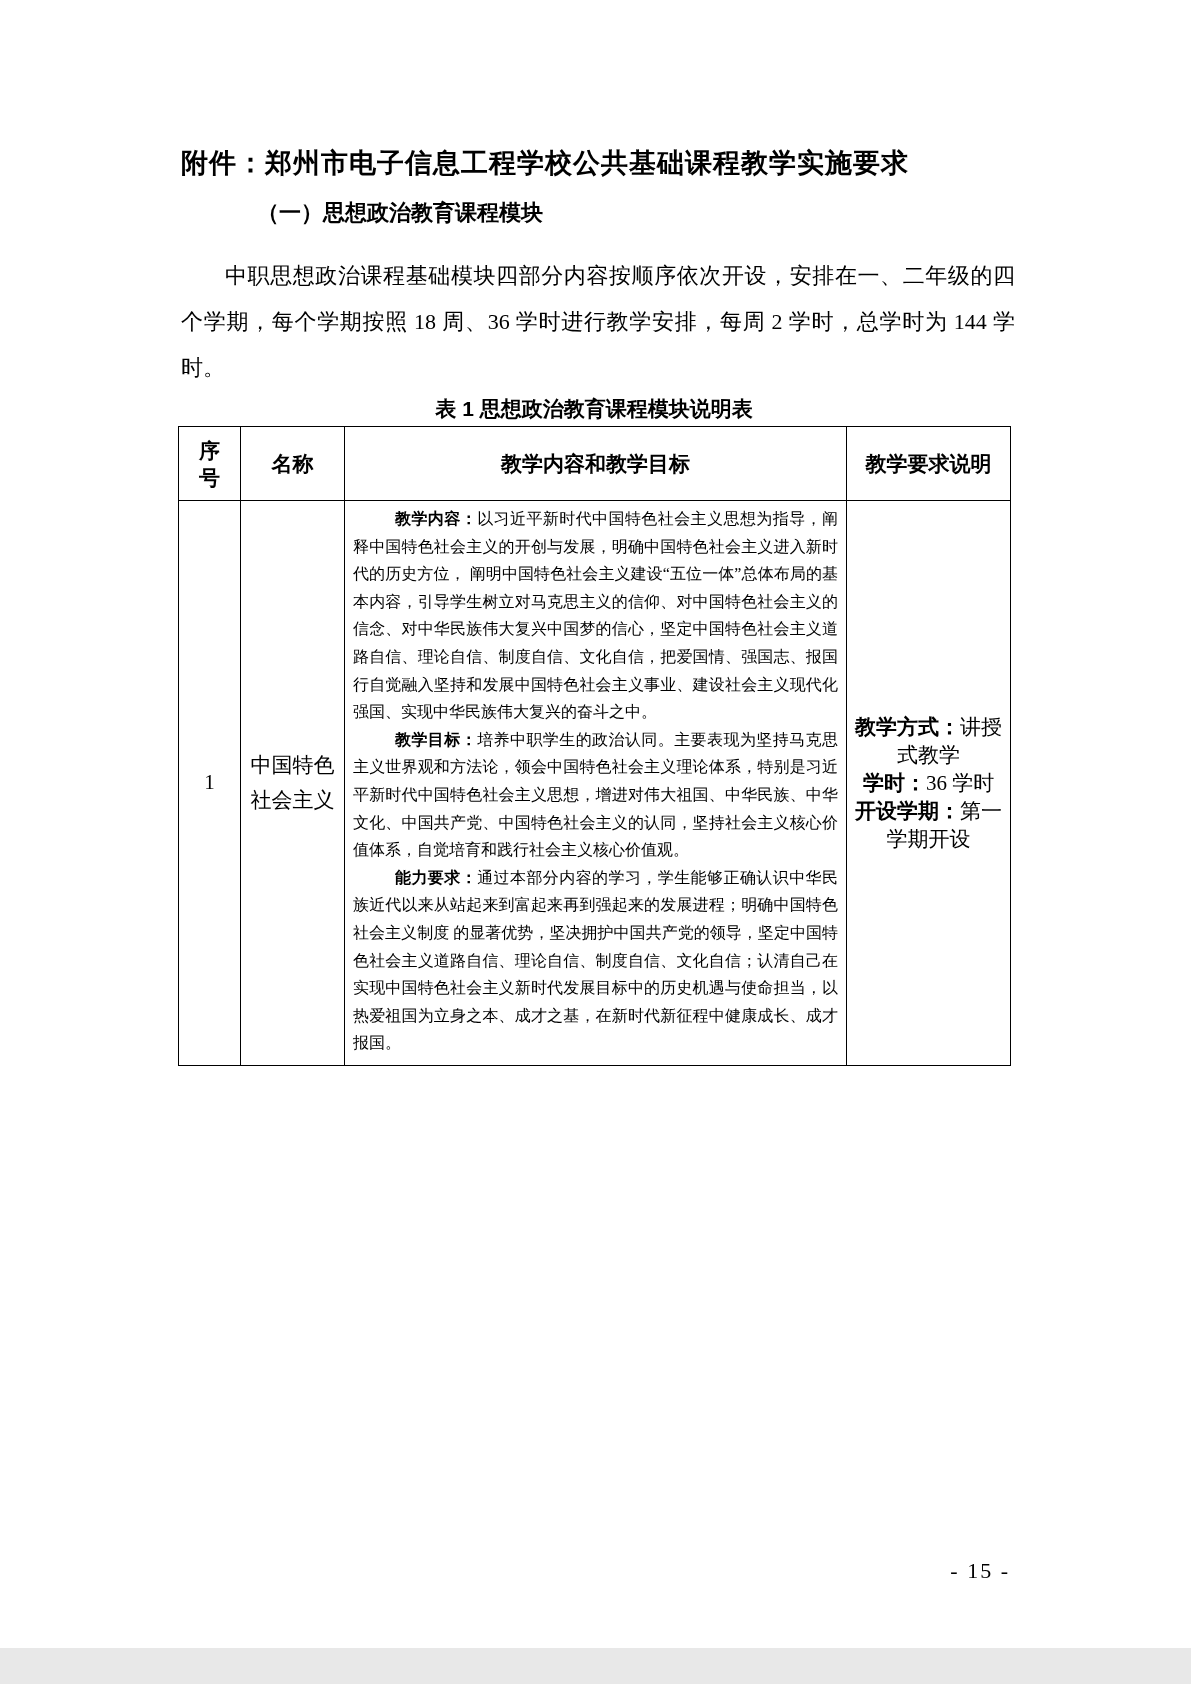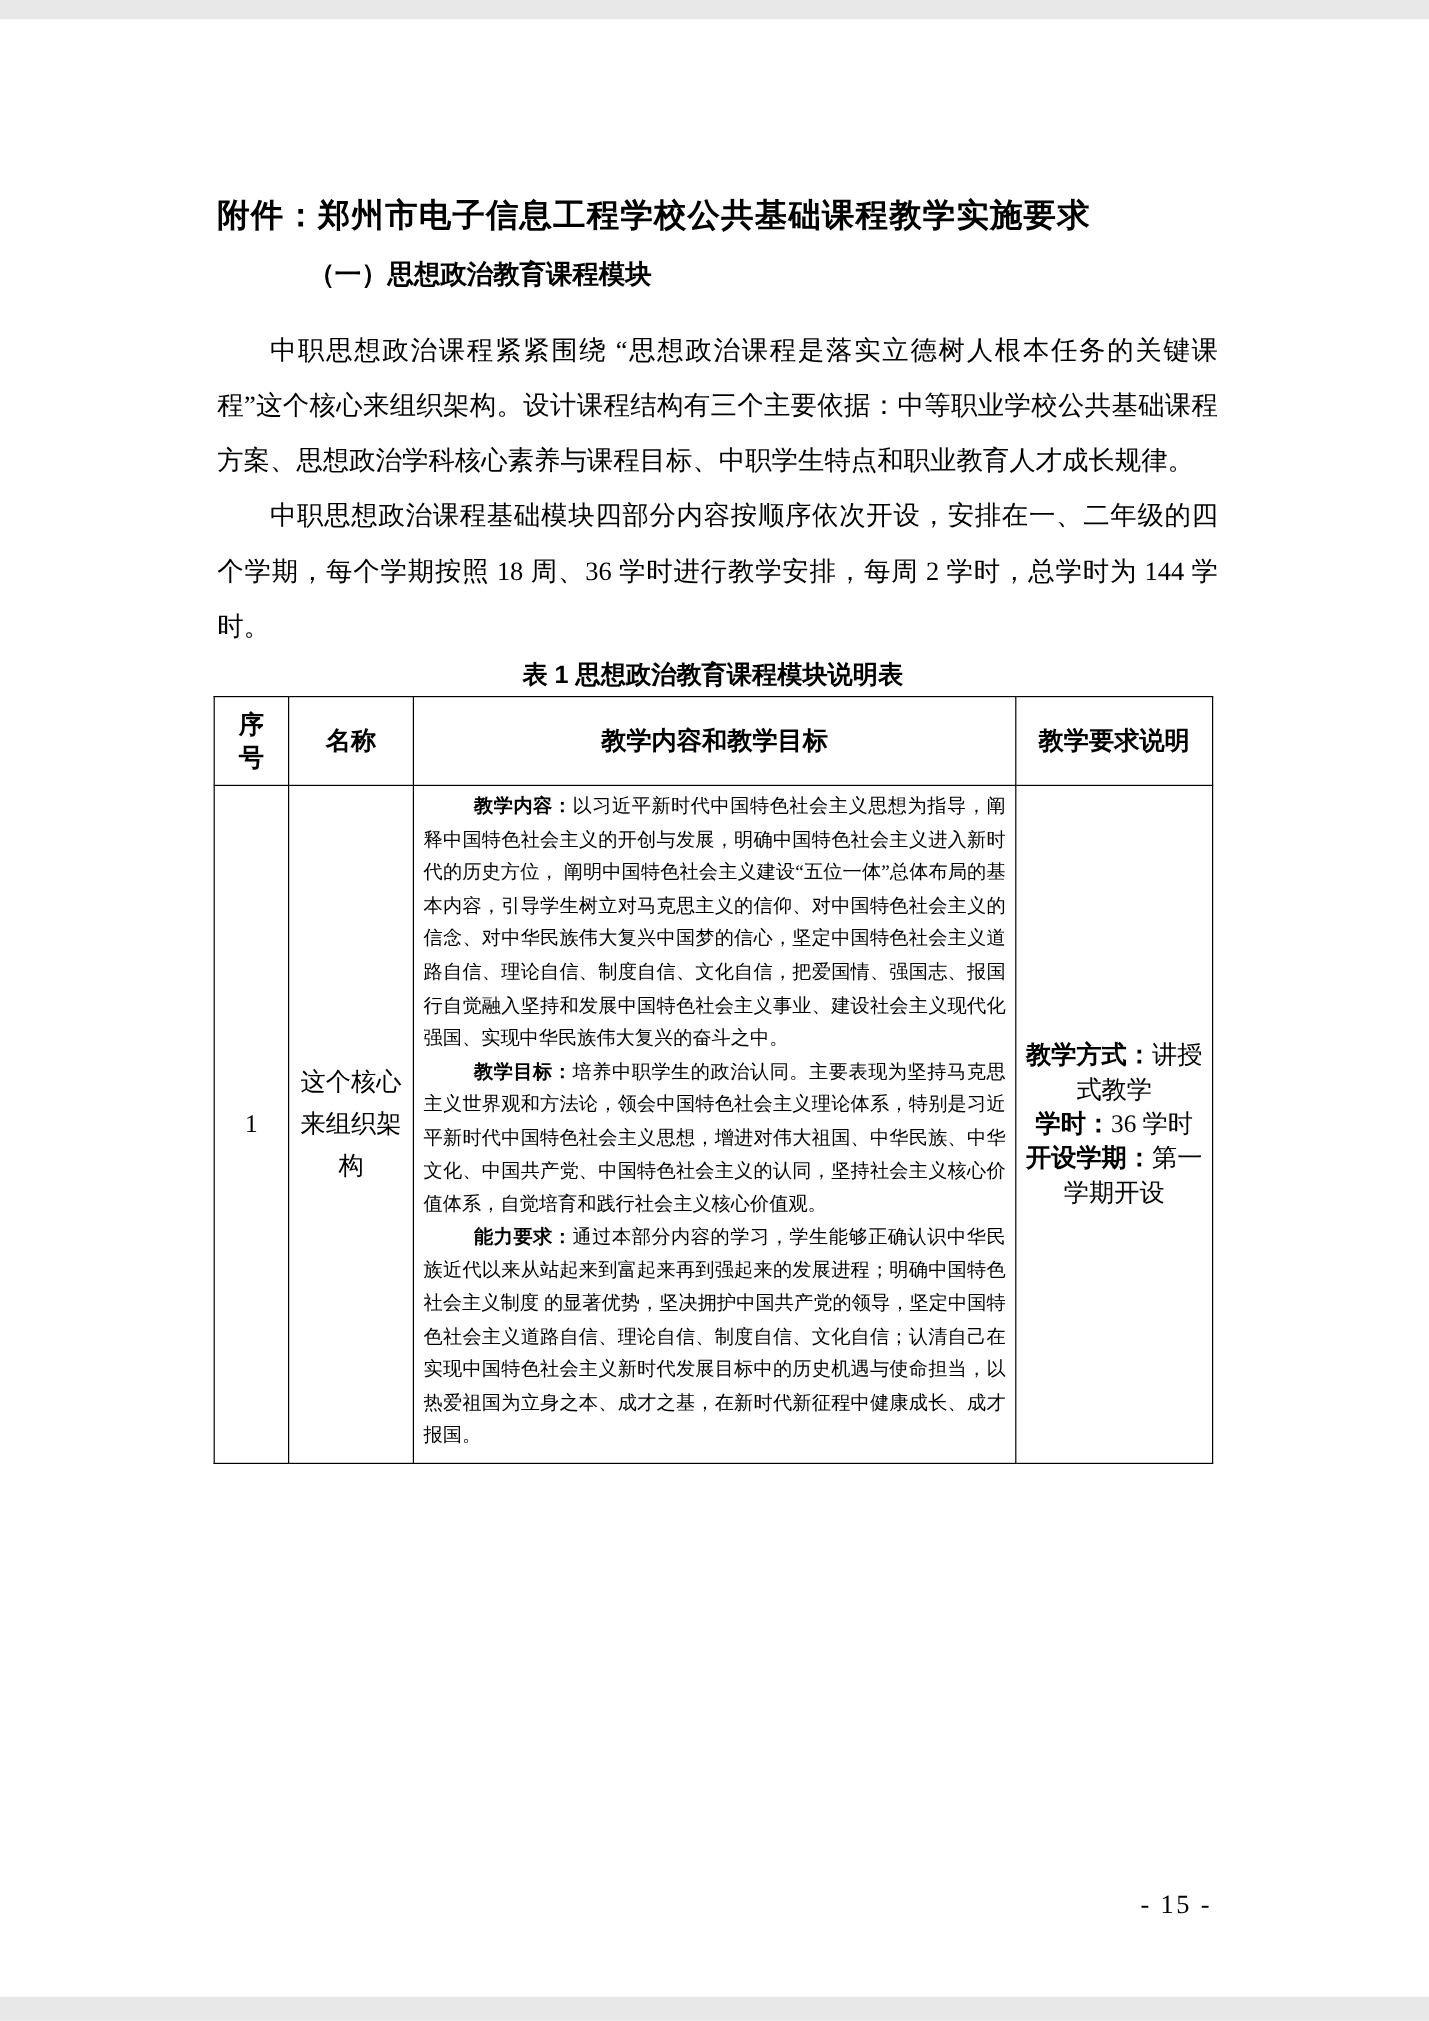--- a/index.html
+++ b/index.html
@@ -1,19 +1,19 @@
 <!DOCTYPE html>
 <html><head>
 <meta charset="utf-8">
 <style>
   html,body { margin:0; padding:0; background:#e8e8e8; }
   .page {
     position:relative;
     width:1191px; height:1648px;
-    margin:16px auto;
+    margin:0 auto;
     background:#ffffff;
     color:#000;
     font-family:"Liberation Serif","DejaVu Serif",serif;
     overflow:hidden;
   }
   .content { position:absolute; left:181px; top:0; width:834px; }
 
   .doc-title {
     margin:146px 0 0 0;
     font-family:"Liberation Sans","DejaVu Sans",sans-serif;
@@ -98,21 +98,20 @@
 <body>
 
 <div class="page">
   <div class="content">
 
     <h1 class="doc-title">附件：郑州市电子信息工程学校公共基础课程教学实施要求</h1>
 
     <h2 class="section-heading">（一）思想政治教育课程模块</h2>
 
     <div class="body-text">
-      <p>中职思想政治课程紧紧围绕 “思想政治课程是落实立德树人根本任务的关键课程”这个核心来组织架构。设计课程结构有三个主要依据：中等职业学校公共基础课程方案、思想政治学科核心素养与课程目标、中职学生特点和职业教育人才成长规律。</p>
       <p>中职思想政治课程基础模块四部分内容按顺序依次开设，安排在一、二年级的四个学期，每个学期按照 18 周、36 学时进行教学安排，每周 2 学时，总学时为 144 学时。</p>
     </div>
 
     <div class="table-caption">表 1 思想政治教育课程模块说明表</div>
 
     <table class="course-table">
       <colgroup>
         <col style="width:62px">
         <col style="width:104px">
         <col style="width:502px">
@@ -130,21 +129,21 @@
             <span>教学内容和教学目标</span>
           </th>
           <th>
             <span>教学要求说明</span>
           </th>
         </tr>
       </thead>
       <tbody>
         <tr>
           <td class="cell-index">1</td>
-          <td class="cell-name">这个核心来组织架构</td>
+          <td class="cell-name">中国特色社会主义</td>
           <td class="cell-content">
             <p><span class="lbl">教学内容：</span><span>以习近平新时代中国特色社会主义思想为指导，阐释中国特色社会主义的开创与发展，明确中国特色社会主义进入新时代的历史方位， 阐明中国特色社会主义建设“五位一体”总体布局的基本内容，引导学生树立对马克思主义的信仰、对中国特色社会主义的信念、对中华民族伟大复兴中国梦的信心，坚定中国特色社会主义道路自信、理论自信、制度自信、文化自信，把爱国情、强国志、报国行自觉融入坚持和发展中国特色社会主义事业、建设社会主义现代化强国、实现中华民族伟大复兴的奋斗之中。</span></p>
             <p><span class="lbl">教学目标：</span><span>培养中职学生的政治认同。主要表现为坚持马克思主义世界观和方法论，领会中国特色社会主义理论体系，特别是习近平新时代中国特色社会主义思想，增进对伟大祖国、中华民族、中华文化、中国共产党、中国特色社会主义的认同，坚持社会主义核心价值体系，自觉培育和践行社会主义核心价值观。</span></p>
             <p><span class="lbl">能力要求：</span><span>通过本部分内容的学习，学生能够正确认识中华民族近代以来从站起来到富起来再到强起来的发展进程；明确中国特色社会主义制度 的显著优势，坚决拥护中国共产党的领导，坚定中国特色社会主义道路自信、理论自信、制度自信、文化自信；认清自己在实现中国特色社会主义新时代发展目标中的历史机遇与使命担当，以热爱祖国为立身之本、成才之基，在新时代新征程中健康成长、成才报国。</span></p>
           </td>
           <td class="cell-req">
             <div class="req-item"><span class="lbl">教学方式：</span><span>讲授式教学</span></div>
             <div class="req-item"><span class="lbl">学时：</span><span>36 学时</span></div>
             <div class="req-item"><span class="lbl">开设学期：</span><span>第一学期开设</span></div>
           </td>

